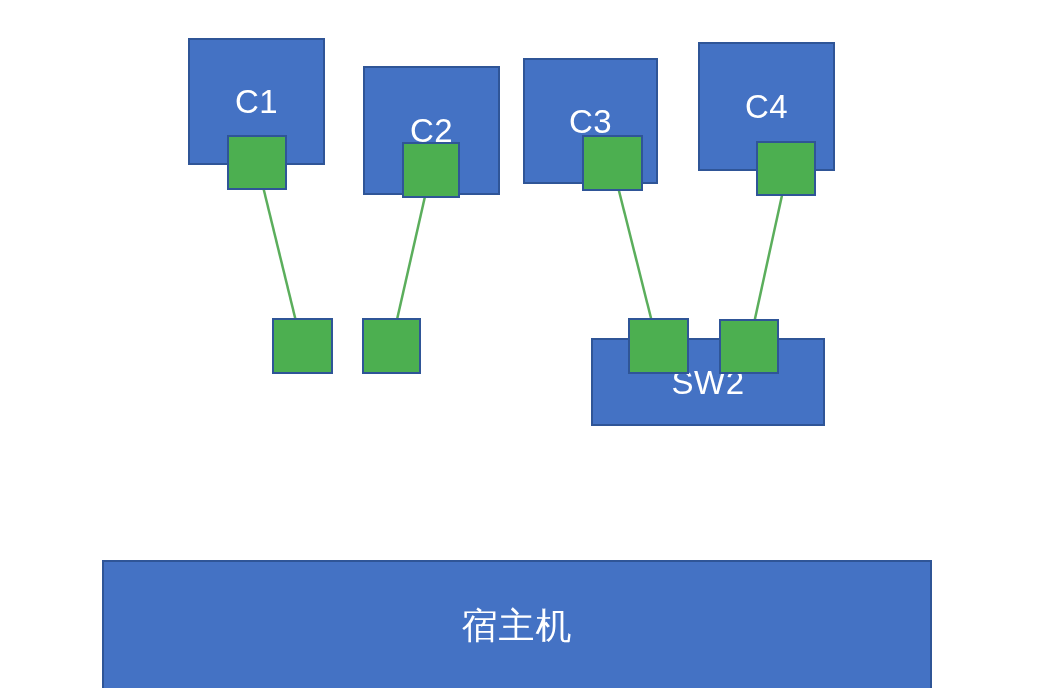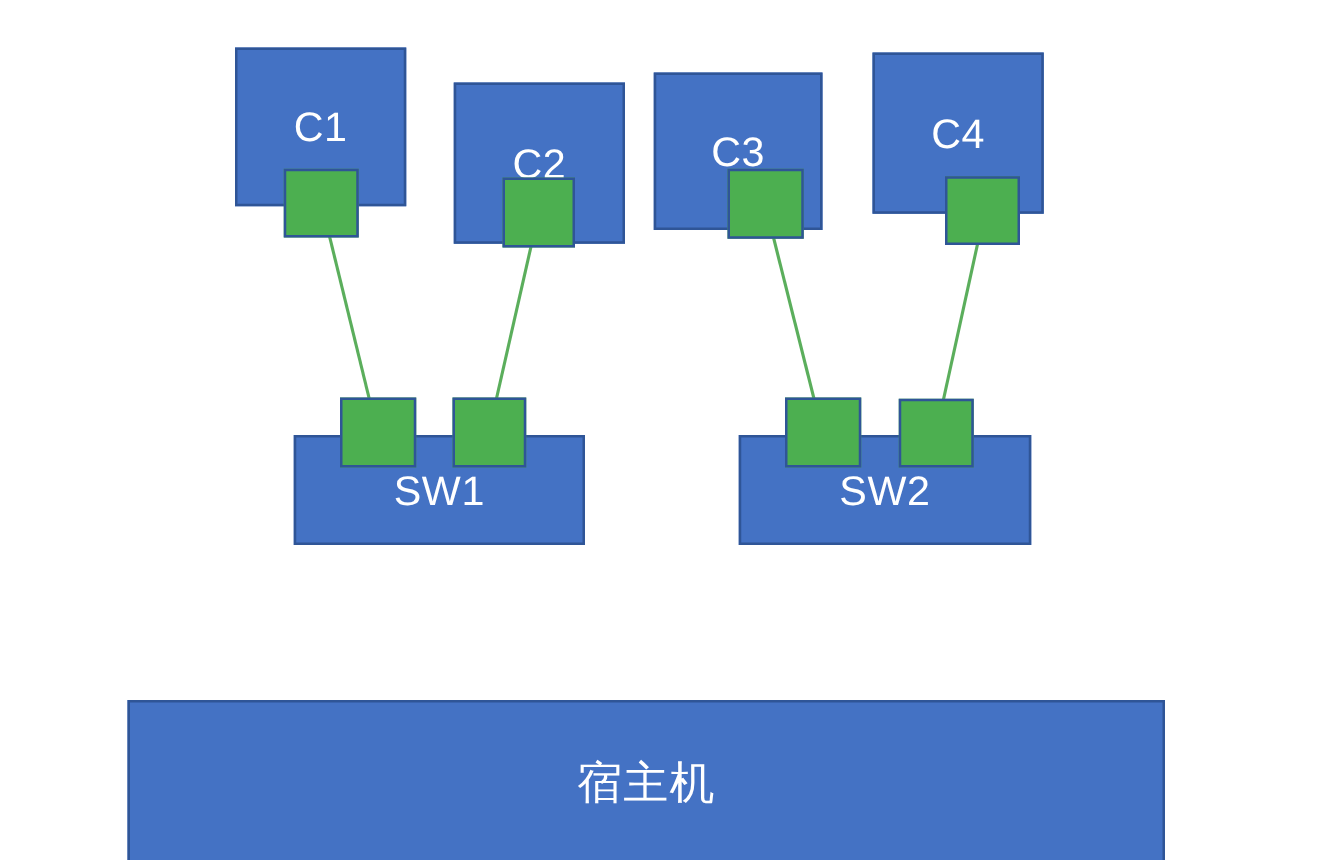--- a/index.html
+++ b/index.html
@@ -72,21 +72,21 @@
   #node-c2 { left: 363px; top: 43px;  width: 137px; height: 129px; margin-top: 23px; }
   #node-c3 { left: 523px; top: 39px;  width: 135px; height: 126px; margin-top: 19px; }
   #node-c4 { left: 698px; top: 42px;  width: 137px; height: 129px; }
   
   #port-c1 { left: 227px; top: 135px; width: 60px; height: 55px; }
   #port-c2 { left: 402px; top: 142px; width: 58px; height: 56px; }
   #port-c3 { left: 582px; top: 135px; width: 61px; height: 56px; }
   #port-c4 { left: 756px; top: 141px; width: 60px; height: 55px; }
   
   #node-sw1 { left: 235px; top: 348px; width: 233px; height: 88px; }
-  #node-sw2 { left: 591px; top: 348px; width: 234px; height: 88px; }
+  #node-sw2 { left: 591px; top: 338px; width: 234px; height: 88px; }
   
   #port-sw1-a { left: 272px; top: 318px; width: 61px; height: 56px; }
   #port-sw1-b { left: 362px; top: 318px; width: 59px; height: 56px; }
   #port-sw2-a { left: 628px; top: 318px; width: 61px; height: 56px; }
   #port-sw2-b { left: 719px; top: 319px; width: 60px; height: 55px; }
   
   #node-host { left: 102px; top: 524px; width: 830px; height: 131px; margin-top: 36px; }
 </style>
 </head>
 <body>
@@ -111,23 +111,20 @@
   </div>
   <div class="node" id="node-c4">
     <span class="node-label">C4</span>
   </div>
 
   <div class="port" id="port-c1"></div>
   <div class="port" id="port-c2"></div>
   <div class="port" id="port-c3"></div>
   <div class="port" id="port-c4"></div>
 
-  <div class="node" id="node-sw1">
-    <span class="node-label">SW1</span>
-  </div>
   <div class="node" id="node-sw2">
     <span class="node-label">SW2</span>
   </div>
 
   <div class="port" id="port-sw1-a"></div>
   <div class="port" id="port-sw1-b"></div>
   <div class="port" id="port-sw2-a"></div>
   <div class="port" id="port-sw2-b"></div>
 
   <div class="node" id="node-host">

